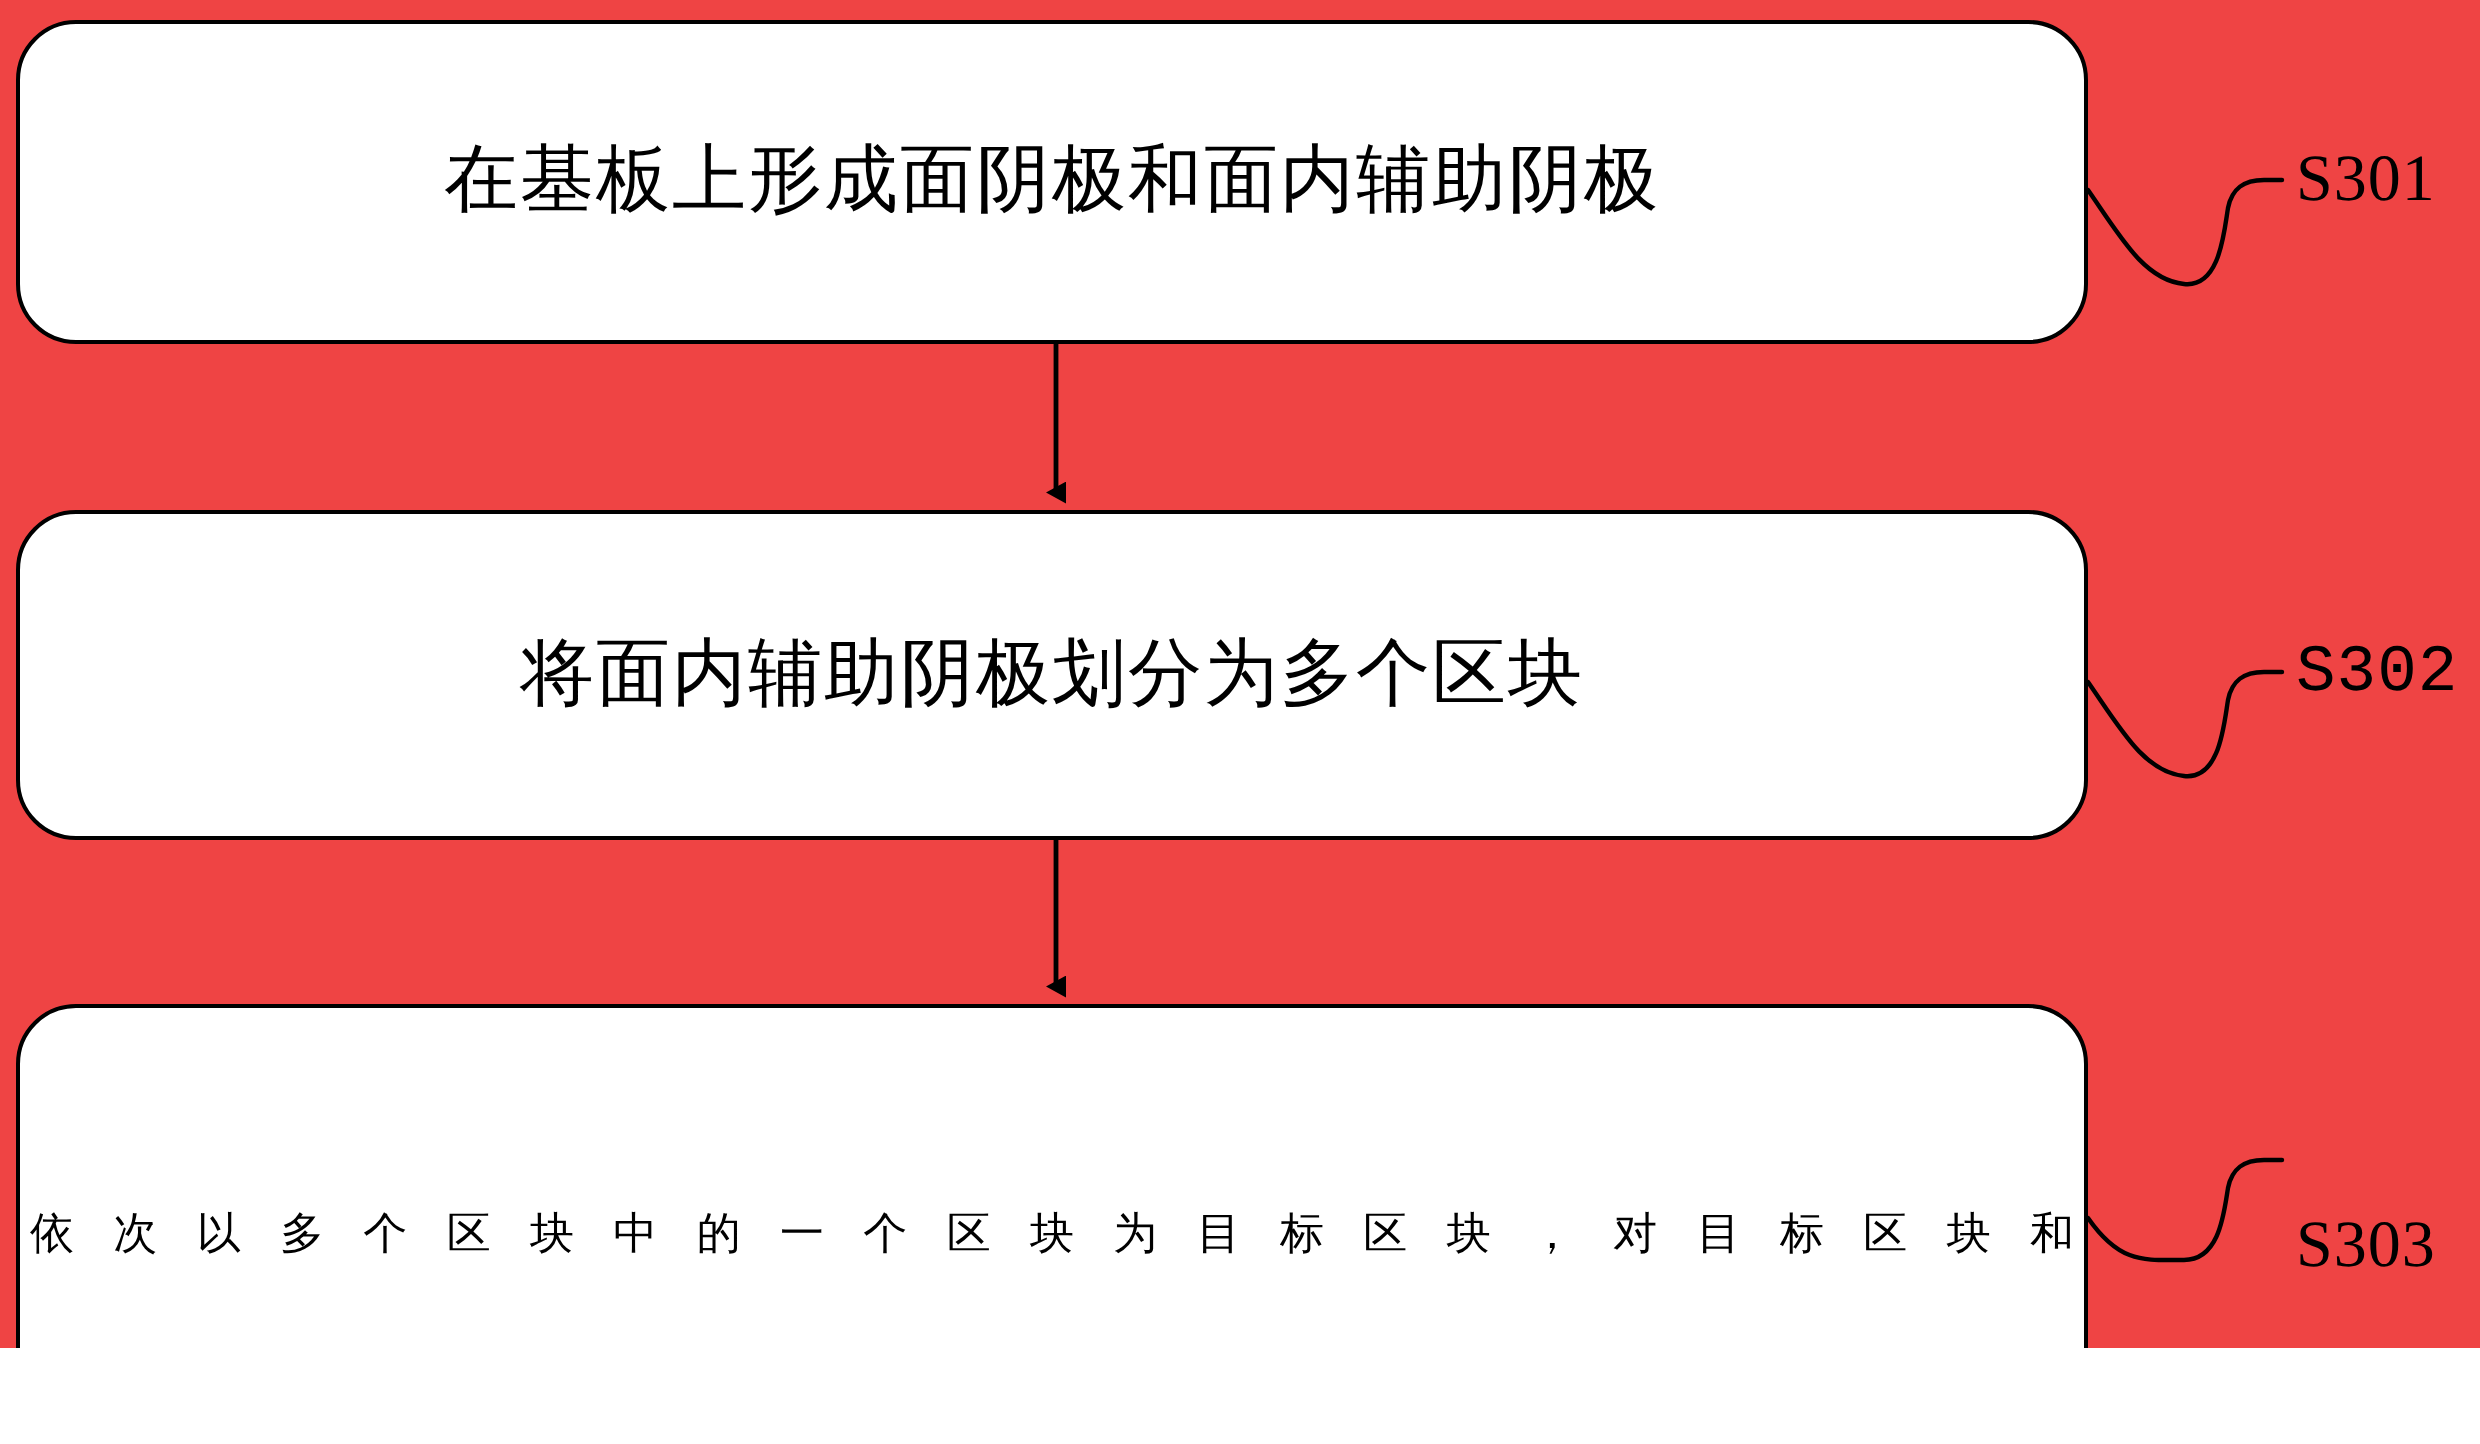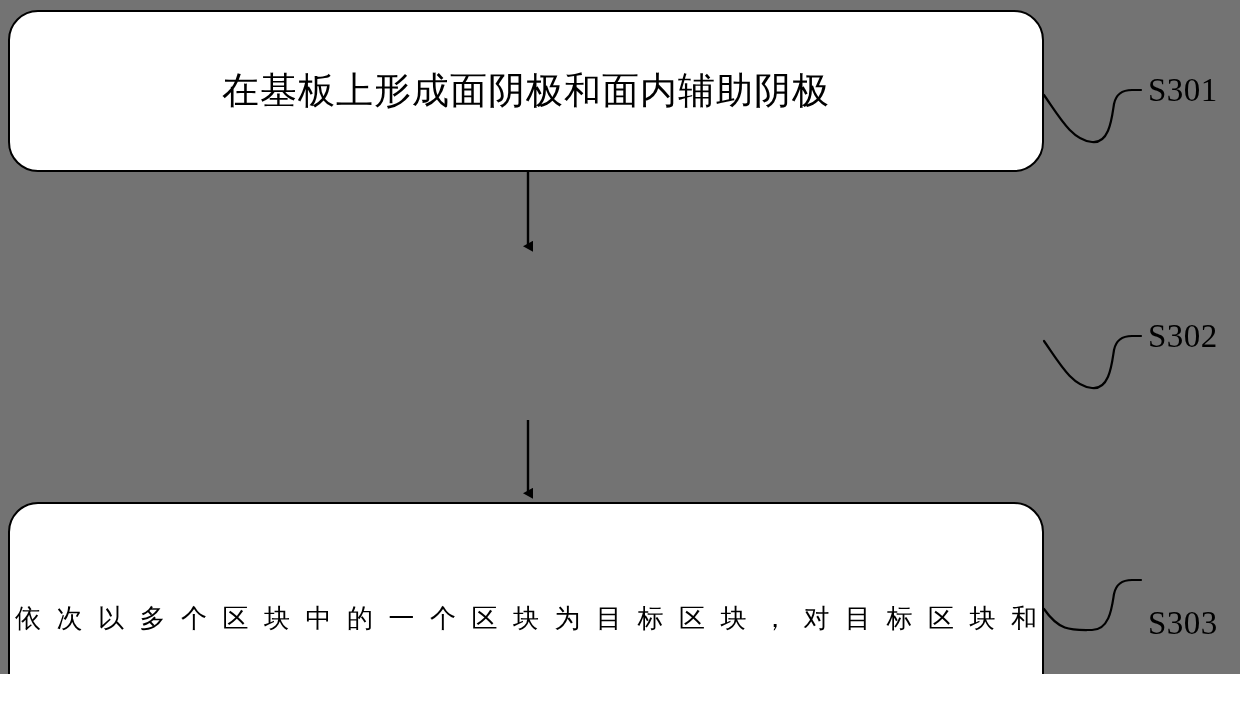--- a/index.html
+++ b/index.html
@@ -8,21 +8,21 @@
     padding: 0;
     background: #ffffff;
   }
   body {
     font-family: "Liberation Serif", "DejaVu Serif", serif;
   }
   #canvas {
     position: relative;
     width: 1240px;
     height: 674px;
-    background: #737373;
+    background: #ef4444;
     overflow: hidden;
   }
   .flow-svg {
     position: absolute;
     left: 0;
     top: 0;
     width: 1240px;
     height: 722px;
   }
   .node-box {
@@ -60,23 +60,23 @@
     width: 1036px;
     height: 210px;
     align-items: center;
   }
   #node-1 .node-text,
   #node-2 .node-text {
     font-size: 37px;
     letter-spacing: 1px;
   }
   .multiline-text {
-    font-family: Liberation Serif, serif;
+    font-family: Liberation Mono, monospace;
     color: #000000;
-    font-size: 26px;
+    font-size: 22px;
     line-height: 1.44;
     width: 1026px;
     padding: 0 2px;
     box-sizing: border-box;
     margin-top: 23px;
   }
   .mline {
     display: block;
     white-space: nowrap;
     text-align: justify;
@@ -90,21 +90,21 @@
   .step-label {
     position: absolute;
     font-family: "Liberation Serif", "DejaVu Serif", serif;
     font-size: 33px;
     color: #000000;
     white-space: nowrap;
     letter-spacing: 0.5px;
     text-align: center;
   }
   #label-s301 { left: 1148px; top: 72px; }
-  #label-s302 { left: 1148px; top: 318px; }
+  #label-s302 { left: 1148px; top: 318px; font-family: Liberation Mono, monospace; }
   #label-s303 { left: 1148px; top: 572px; margin-top: 33px; }
 </style>
 </head>
 <body>
 
 <div id="canvas">
 
   <svg class="flow-svg" viewBox="0 0 1240 722">
     <defs>
       <marker id="arrowhead" markerWidth="12" markerHeight="12" refX="5.2" refY="5" orient="auto" markerUnits="userSpaceOnUse">
@@ -123,20 +123,23 @@
              C1116,340 1122,336 1132,336 L1141,336" fill="none" stroke="#000000" stroke-width="2.2" stroke-linecap="round"></path>
 
     <path d="M1044,609 C1060,632 1072,630 1092,630 C1110,630 1112,606 1114,594
              C1116,584 1122,580 1132,580 L1141,580" fill="none" stroke="#000000" stroke-width="2.2" stroke-linecap="round"></path>
   </svg>
 
   <div class="node-box" id="node-1">
     <span class="node-text">在基板上形成面阴极和面内辅助阴极</span>
   </div>
 
+  <div class="node-box" id="node-2">
+    <span class="node-text">将面内辅助阴极划分为多个区块</span>
+  </div>
 
   <div class="node-box" id="node-3">
     <div class="multiline-text">
       <span class="mline">依次以多个区块中的一个区块为目标区块，对目标区块和</span>
     </div>
   </div>
 
   <div class="step-label" id="label-s301">S301</div>
   <div class="step-label" id="label-s302">S302</div>
   <div class="step-label" id="label-s303">S303</div>

